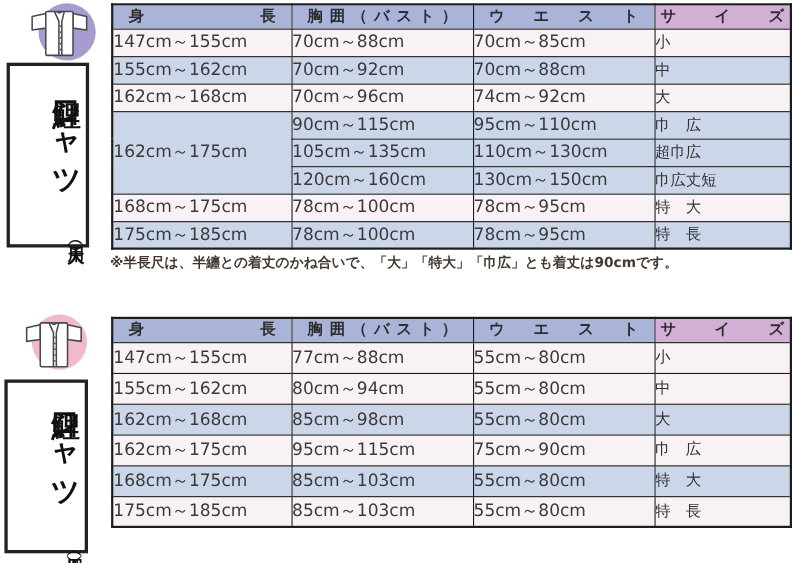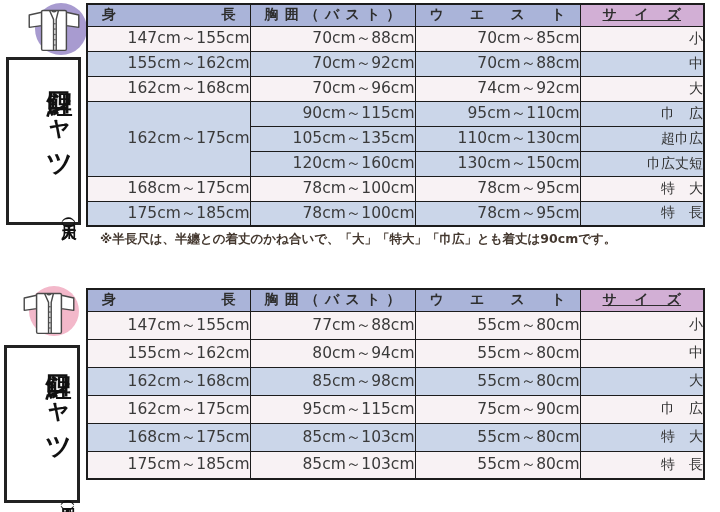--- a/index.html
+++ b/index.html
@@ -25,29 +25,29 @@
   .label-box{position:absolute;background:#fff;border:3px solid #222;
     writing-mode:vertical-rl;text-orientation:mixed;display:flex;justify-content:center;}
   .label-box.adult{left:6px;top:57px;width:75px;height:168px;}
   .label-box.women{left:4px;top:345px;width:76px;height:158px;}
   .product-name{display:block;font-family:"DejaVu Serif","Liberation Serif",serif;
     font-weight:900;font-size:26px;color:#111;letter-spacing:1px;padding-top:3px;}
   .variant-name{display:block;font-size:15px;font-weight:700;color:#111;
     margin-top:46px;letter-spacing:0px;}
 
   
-  .size-table{position:absolute;left:86px;width:617px;border-collapse:collapse;
+  .size-table{position:absolute;left:101px;width:617px;border-collapse:collapse;
     table-layout:fixed;border:2px solid var(--border);}
   .size-table.adult{top:3px;}
   .size-table.women{top:288px;}
   .size-table th,.size-table td{border:1px solid var(--border);overflow:hidden;}
   .size-table th{height:22px;background:var(--header-blue);font-size:14px;font-weight:600;
     color:#2e2e2e;text-align:justify;text-align-last:justify;padding:0 14px;}
-  .size-table th.size-head{background:var(--header-pink);padding:0 22px;text-decoration:underline;}
-  .size-table td{text-align:right;font-size:15.5px;color:#3a3a3a;margin-left:36px;}
+  .size-table th.size-head{background:var(--header-pink);padding:0 5px;}
+  .size-table td{text-align:left;font-size:15.5px;color:#3a3a3a;margin-left:36px;}
   .size-table.adult td{height:25px;}
   .size-table.women td{height:28px;}
   .size-table td.size-col{font-size:14px;color:#333;}
   .size-table tr.tone-light td{background:var(--row-light);}
   .size-table tr.tone-blue td{background:var(--row-blue);}
 
   .note-text{position:absolute;left:100px;top:231px;width:615px;
     font-size:12.5px;font-weight:600;color:#44382f;letter-spacing:0;}
 </style>
 </head>

